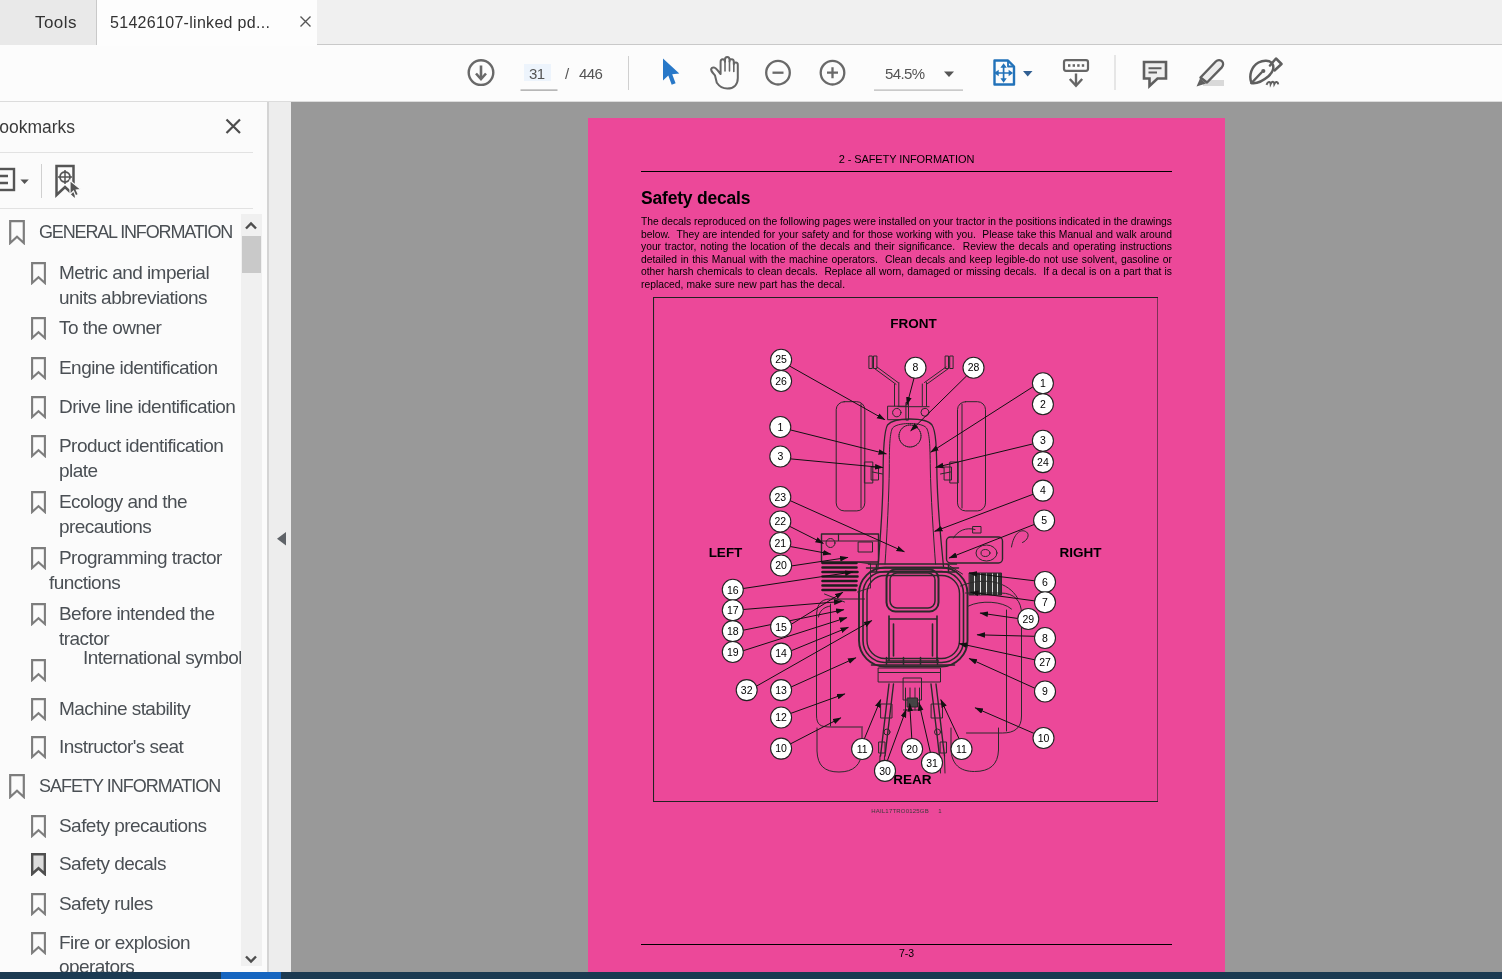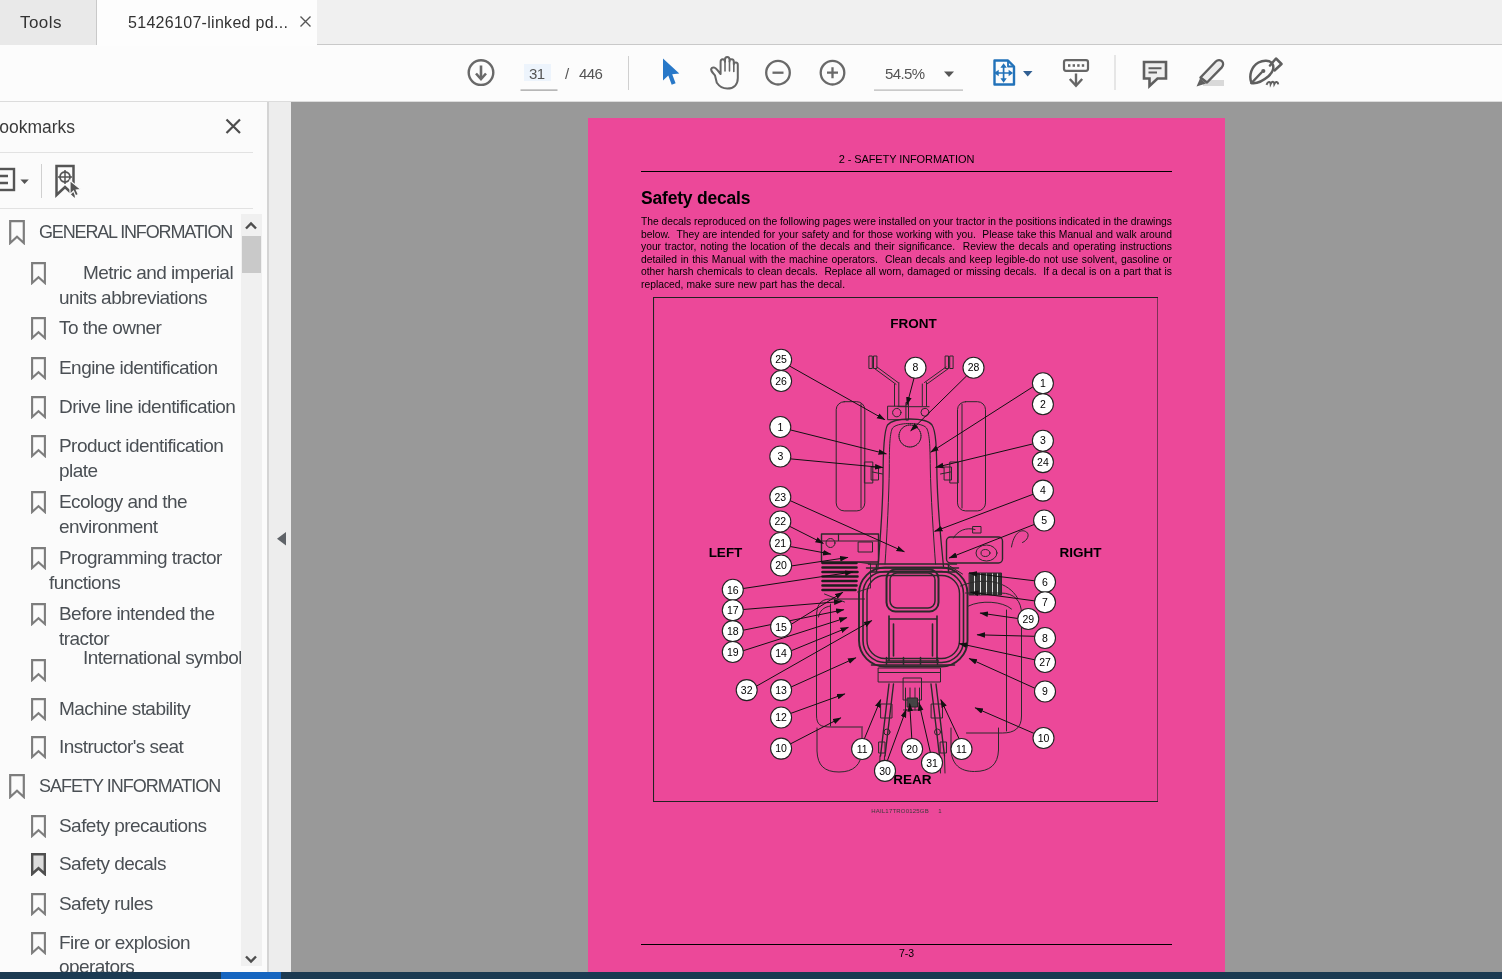--- a/index.html
+++ b/index.html
@@ -1,20 +1,20 @@
 <!DOCTYPE html>
 <html><head>
 <meta charset="utf-8">
 <style>
   * { margin:0; padding:0; box-sizing:border-box; }
   html,body { width:1502px; height:979px; overflow:hidden; }
   body { font-family:"Liberation Sans", sans-serif; position:relative; background:#fff; }
   #tabbar { position:absolute; left:0; top:0; width:1502px; height:45px; background:#f0f0f0; border-bottom:1px solid #c9c9c9; }
-  #tab-tools { position:absolute; left:0; top:0; width:97px; height:45px; background:#e9e9e9; border-right:1px solid #c9c9c9; color:#333; font-size:17px; line-height:45px; padding-left:20px; letter-spacing:0.45px; }
-  #tab-doc { position:absolute; left:97px; top:0; width:220px; height:46px; z-index:2; background:#fdfdfd; color:#333; font-size:16px; line-height:45px; padding-left:31px; letter-spacing:0.3px;}
+  #tab-tools { position:absolute; left:0; top:0; width:97px; height:45px; background:#e9e9e9; border-right:1px solid #c9c9c9; color:#333; font-size:17px; line-height:45px; padding-left:35px; letter-spacing:0.45px; }
+  #tab-doc { position:absolute; left:97px; top:0; width:220px; height:46px; z-index:2; background:#fdfdfd; color:#333; font-size:16px; line-height:45px; padding-left:13px; letter-spacing:0.3px;}
   #toolbar { position:absolute; left:0; top:45px; width:1502px; height:57px; background:#fcfcfc; border-bottom:1px solid #dcdcdc; }
   .tbtext { position:absolute; color:#555; font-size:15px; }
   #main { position:absolute; left:0; top:102px; width:1502px; height:870px; }
   #sidebar { position:absolute; left:0; top:0; width:268px; height:870px; background:#fbfbfb; border-right:1px solid #d4d4d4; overflow:hidden;}
   #sb-title { position:absolute; left:-12.5px; top:15px; font-size:17.5px; color:#3a3a3a; }
   .flag { position:absolute; }
   #sb-sep1 { position:absolute; left:0; top:50px; width:253px; height:1px; background:#e2e2e2; }
   #sb-sep2 { position:absolute; left:0; top:106px; width:253px; height:1px; background:#e2e2e2; }
   .sb-item { position:absolute; color:#4a4f54; font-size:19px; line-height:26px; white-space:nowrap; letter-spacing:-0.55px;}
   #sb-track { position:absolute; left:241px; top:112px; width:21px; height:752px; background:#f0f0f0; }
@@ -134,21 +134,21 @@
         <path d="M70 20.5 L70 34.5 L73.5 31.1 L75.6 35.8 L78.4 34.6 L76.3 30 L81 29.5 Z" fill="#555" stroke="#fbfbfb" stroke-width="1.2"></path>
       </svg>
       <div id="sb-tree">
         <svg class="flag" style="left:9px;top:118px;" width="16" height="25" viewBox="0 0 16 25">
           <path d="M1.2 1.2 H14.8 V23 L8 16.8 L1.2 23 Z" stroke="#7d7d7d" stroke-width="2.2" fill="none"></path>
         </svg>
         <div class="sb-item" style="left:39px; top:117px; font-size:18px; letter-spacing:-1.15px;">GENERAL INFORMATION</div>
         <svg class="flag" style="left:31px;top:160px;" width="15" height="23" viewBox="0 0 15 23">
           <path d="M1.1 1.1 H13.9 V21 L7.5 15.2 L1.1 21 Z" stroke="#7d7d7d" stroke-width="2.1" fill="none"></path>
         </svg>
-        <div class="sb-item" style="left:59px; top:158px;margin-left:24px;">Metric and imperial</div>
+        <div class="sb-item" style="left:59px; top:158px;">Metric and imperial</div>
         <div class="sb-item" style="left:59px; top:182.5px;">units abbreviations</div>
         <svg class="flag" style="left:31px;top:215px;" width="15" height="23" viewBox="0 0 15 23">
           <path d="M1.1 1.1 H13.9 V21 L7.5 15.2 L1.1 21 Z" stroke="#7d7d7d" stroke-width="2.1" fill="none"></path>
         </svg>
         <div class="sb-item" style="left:59px; top:213px;">To the owner</div>
         <svg class="flag" style="left:31px;top:254.5px;" width="15" height="23" viewBox="0 0 15 23">
           <path d="M1.1 1.1 H13.9 V21 L7.5 15.2 L1.1 21 Z" stroke="#7d7d7d" stroke-width="2.1" fill="none"></path>
         </svg>
         <div class="sb-item" style="left:59px; top:252.5px;">Engine identification</div>
         <svg class="flag" style="left:31px;top:294px;" width="15" height="23" viewBox="0 0 15 23">
@@ -157,21 +157,21 @@
         <div class="sb-item" style="left:59px; top:292px;">Drive line identification</div>
         <svg class="flag" style="left:31px;top:333px;" width="15" height="23" viewBox="0 0 15 23">
           <path d="M1.1 1.1 H13.9 V21 L7.5 15.2 L1.1 21 Z" stroke="#7d7d7d" stroke-width="2.1" fill="none"></path>
         </svg>
         <div class="sb-item" style="left:59px; top:331px;">Product identification</div>
         <div class="sb-item" style="left:59px; top:356px;">plate</div>
         <svg class="flag" style="left:31px;top:389px;" width="15" height="23" viewBox="0 0 15 23">
           <path d="M1.1 1.1 H13.9 V21 L7.5 15.2 L1.1 21 Z" stroke="#7d7d7d" stroke-width="2.1" fill="none"></path>
         </svg>
         <div class="sb-item" style="left:59px; top:387px;">Ecology and the</div>
-        <div class="sb-item" style="left:59px; top:412px;">environment</div>
+        <div class="sb-item" style="left:59px; top:412px;">precautions</div>
         <svg class="flag" style="left:31px;top:444.5px;" width="15" height="23" viewBox="0 0 15 23">
           <path d="M1.1 1.1 H13.9 V21 L7.5 15.2 L1.1 21 Z" stroke="#7d7d7d" stroke-width="2.1" fill="none"></path>
         </svg>
         <div class="sb-item" style="left:59px; top:442.5px;">Programming tractor</div>
         <div class="sb-item" style="left:49px; top:467.5px;">functions</div>
         <svg class="flag" style="left:31px;top:500.5px;" width="15" height="23" viewBox="0 0 15 23">
           <path d="M1.1 1.1 H13.9 V21 L7.5 15.2 L1.1 21 Z" stroke="#7d7d7d" stroke-width="2.1" fill="none"></path>
         </svg>
         <div class="sb-item" style="left:59px; top:498.5px;">Before intended the</div>
         <div class="sb-item" style="left:59px; top:523.5px;">tractor</div>

